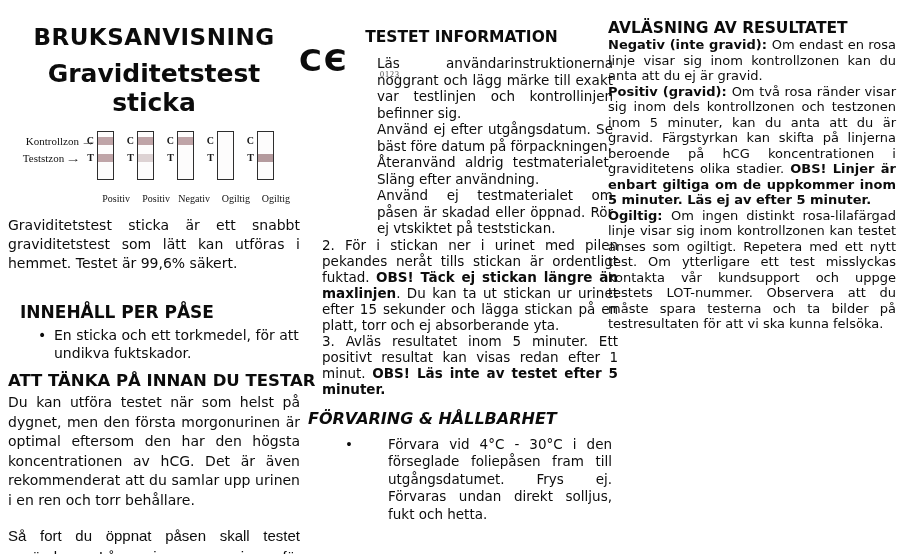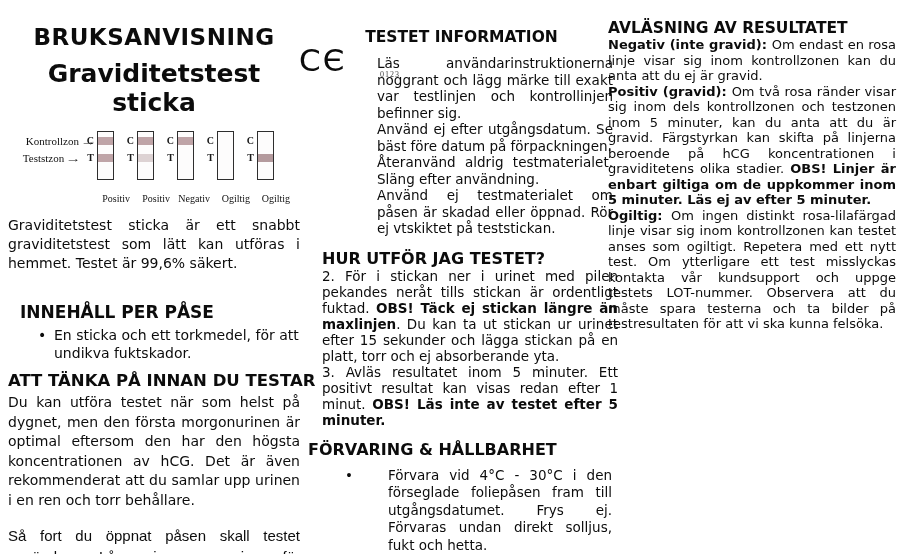--- a/index.html
+++ b/index.html
@@ -11,21 +11,21 @@
   .col{position:absolute;top:0;}
   .col-left{left:8px;width:292px;}
   .col-mid{left:305px;width:313px;}
   .col-right{left:608px;width:288px;}
 
   
   .title1{font-size:23px;font-weight:700;text-align:center;margin-top:24px;letter-spacing:.5px;}
   .title2{font-size:25px;font-weight:700;text-align:center;margin-top:9px;}
 
   
-  .ce{position:absolute;left:299px;top:42px;font-size:31px;font-weight:400;letter-spacing:2px;}
+  .ce{position:absolute;left:299px;top:42px;font-size:31px;font-weight:700;letter-spacing:2px;}
   .ce-num{position:absolute;left:342px;top:70px;font-family:"Liberation Serif",serif;font-size:8px;color:#444;letter-spacing:1px;padding-left:38px;}
 
   
   .diagram{position:relative;height:76px;margin-top:14px;}
   .zlabel{position:absolute;left:0;width:86px;text-align:right;
           font-family:"Liberation Serif",serif;font-size:11px;color:#111;white-space:nowrap;}
   .zlabel .arr{font-weight:700;display:inline-block;transform:scaleX(1.4);margin-left:4px;}
   .zl-c{top:4px;} .zl-t{top:21px;text-align:center;}
   .strip{position:absolute;top:0;width:46px;height:76px;}
   .s0{left:75px;} .s1{left:115px;} .s2{left:155px;} .s3{left:195px;} .s4{left:235px;}
@@ -48,21 +48,21 @@
   .open-p{font-family:"Liberation Sans",sans-serif;font-size:15px;line-height:21px;text-align:justify;margin:0;}
   .open-p.first{margin-top:15px;}
 
   
   .h-info{font-size:15.5px;font-weight:700;text-align:center;margin-top:28px;}
   .info-block{margin:9px 0 0 72px;width:236px;}
   .info-block p{font-size:13.5px;line-height:16.5px;text-align:justify;margin:0;}
   .h-howto{font-size:16px;font-weight:700;margin:12px 0 0 17px;}
   .steps{margin-left:17px;width:296px;}
   .steps p{font-size:13.5px;line-height:16px;text-align:justify;margin:0;}
-  .h-storage{font-size:16px;font-weight:700;margin:12px 0 4px 3px;}
+  .h-storage{font-size:16px;font-weight:700;margin:12px 0 4px 3px;font-style:italic;}
   .srow{display:flex;margin:8px 0 0 40px;}
   .srow .dot{width:43px;flex:none;font-size:13.5px;}
   .srow .stext{width:224px;font-size:13.5px;line-height:17.5px;text-align:justify;}
 
   
   .h-right{font-size:15.5px;font-weight:700;margin-top:19px;white-space:nowrap;}
   .rp{font-size:13px;line-height:15.5px;text-align:justify;margin:0;}
 </style>
 </head>
 <body>
@@ -142,21 +142,20 @@
 
 <div class="col col-mid">
   <div class="h-info">TESTET INFORMATION</div>
   <div class="info-block">
     <p>Läs användarinstruktionerna noggrant och lägg märke till exakt var testlinjen och kontrollinjen befinner sig.</p>
     <p>Använd ej efter utgångsdatum. Se bäst före datum på förpackningen.</p>
     <p>Återanvänd aldrig testmaterialet. Släng efter användning.</p>
     <p>Använd ej testmaterialet om påsen är skadad eller öppnad. Rör ej vtskiktet på teststickan.</p>
   </div>
 
-  <div class="h-howto">HUR UTFÖR JAG TESTET?</div>
   <div class="steps">
     <p><span>2. För i stickan ner i urinet med pilen pekandes neråt tills stickan är ordentligt fuktad. </span><b>OBS! Täck ej stickan längre än maxlinjen</b><span>. Du kan ta ut stickan ur urinet efter 15 sekunder och lägga stickan på en platt, torr och ej absorberande yta.</span></p>
     <p><span>3. Avläs resultatet inom 5 minuter. Ett positivt resultat kan visas redan efter 1 minut. </span><b>OBS! Läs inte av testet efter 5 minuter.</b></p>
   </div>
 
   <div class="h-storage">FÖRVARING &amp; HÅLLBARHET</div>
   <div class="srow">
     <span class="dot">•</span>
     <span class="stext">Förvara vid 4°C - 30°C i den förseglade foliepåsen fram till utgångsdatumet. Frys ej. Förvaras undan direkt solljus, fukt och hetta.</span>
   </div>

